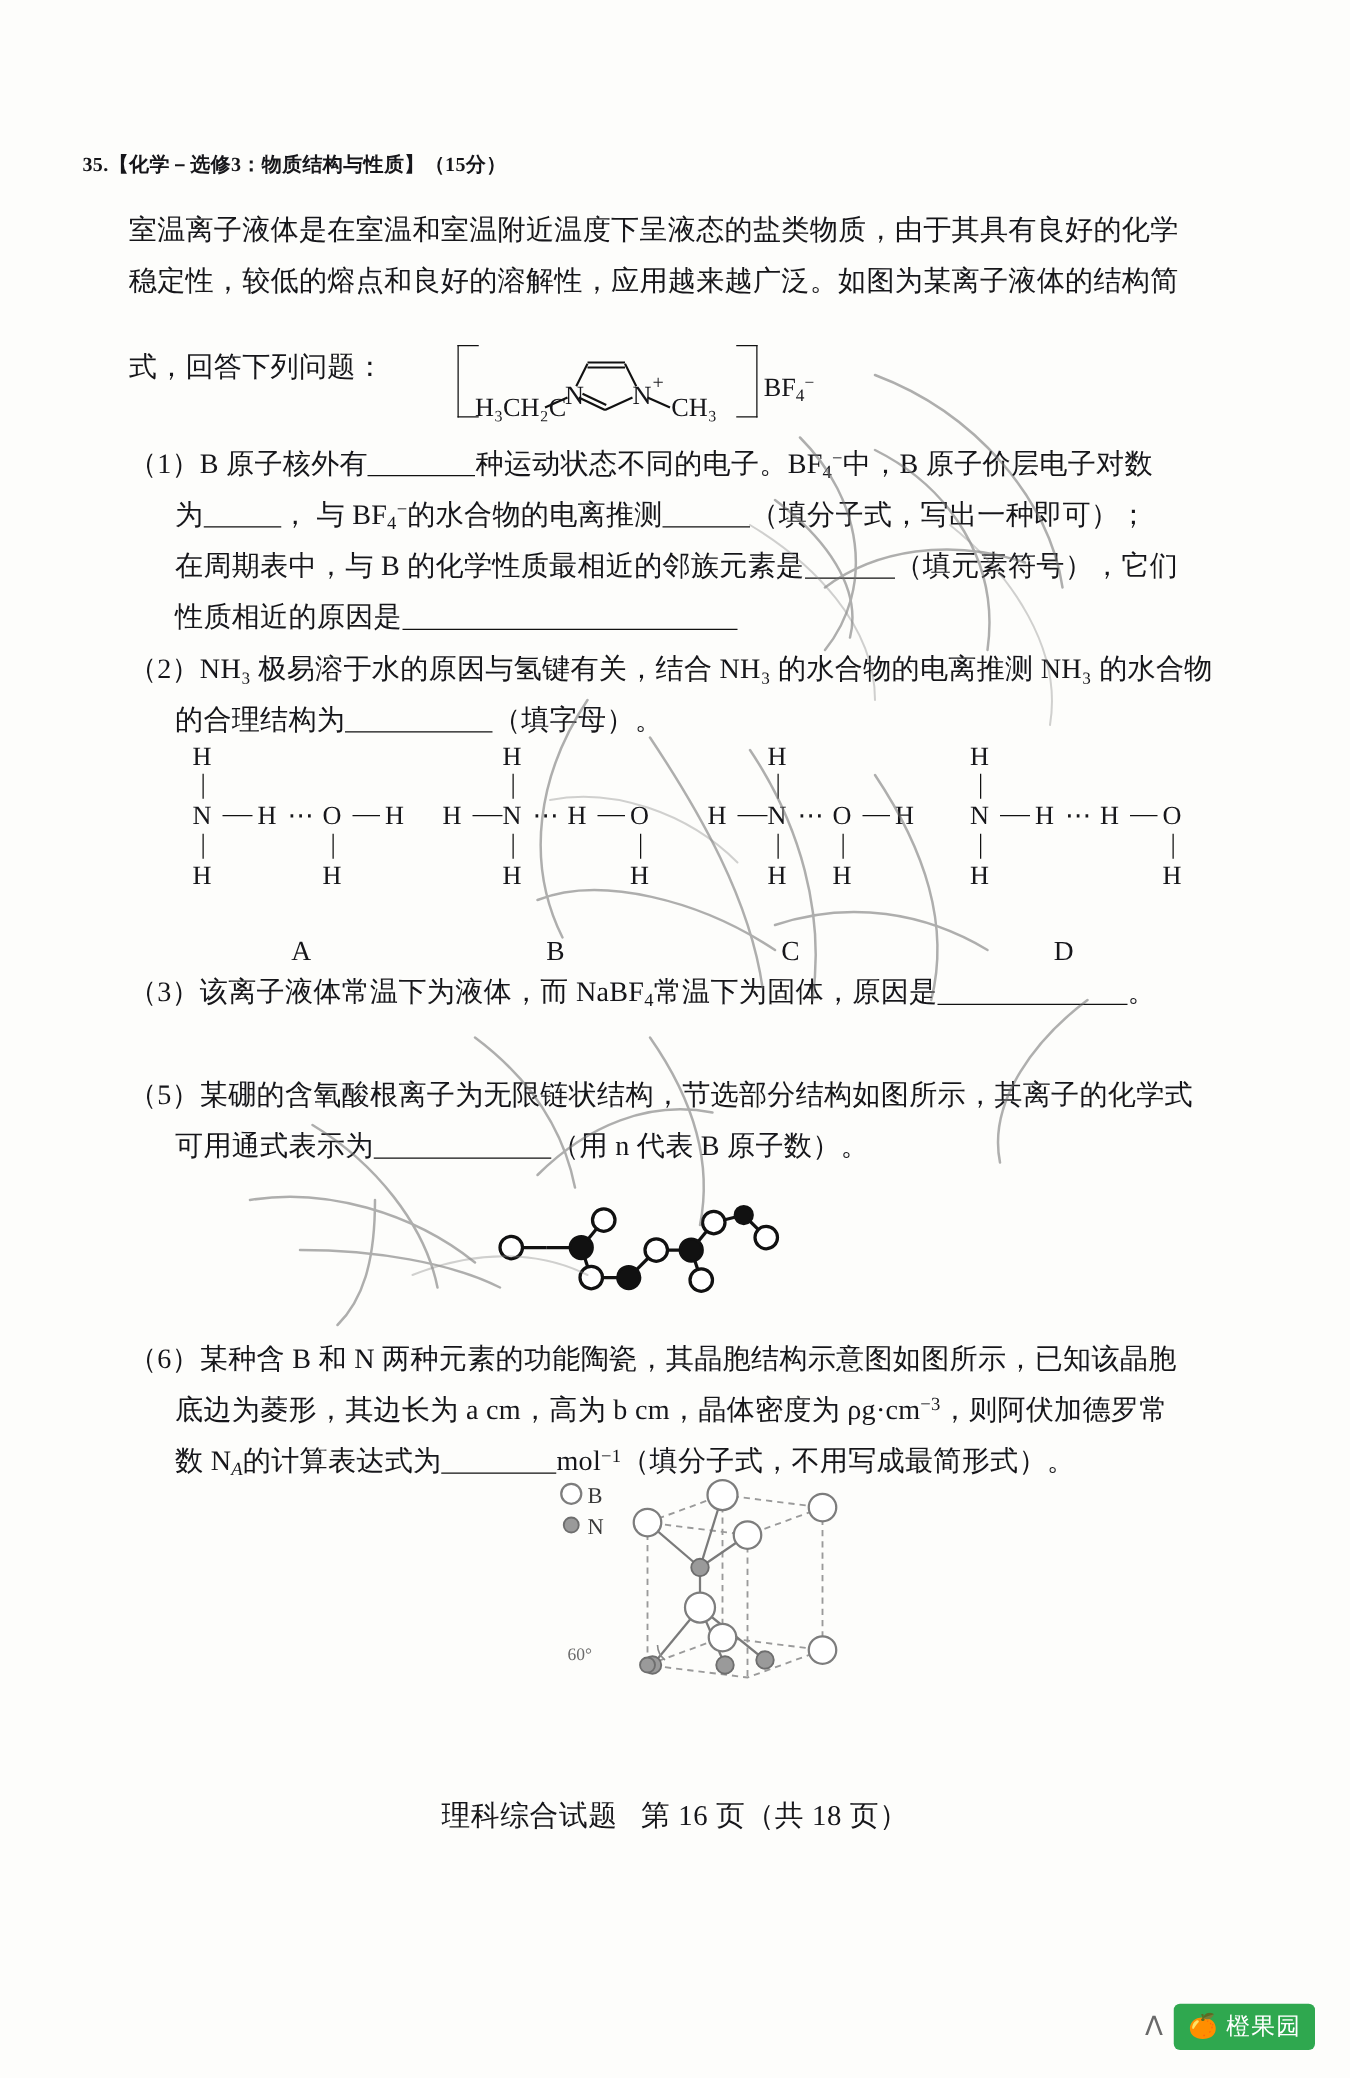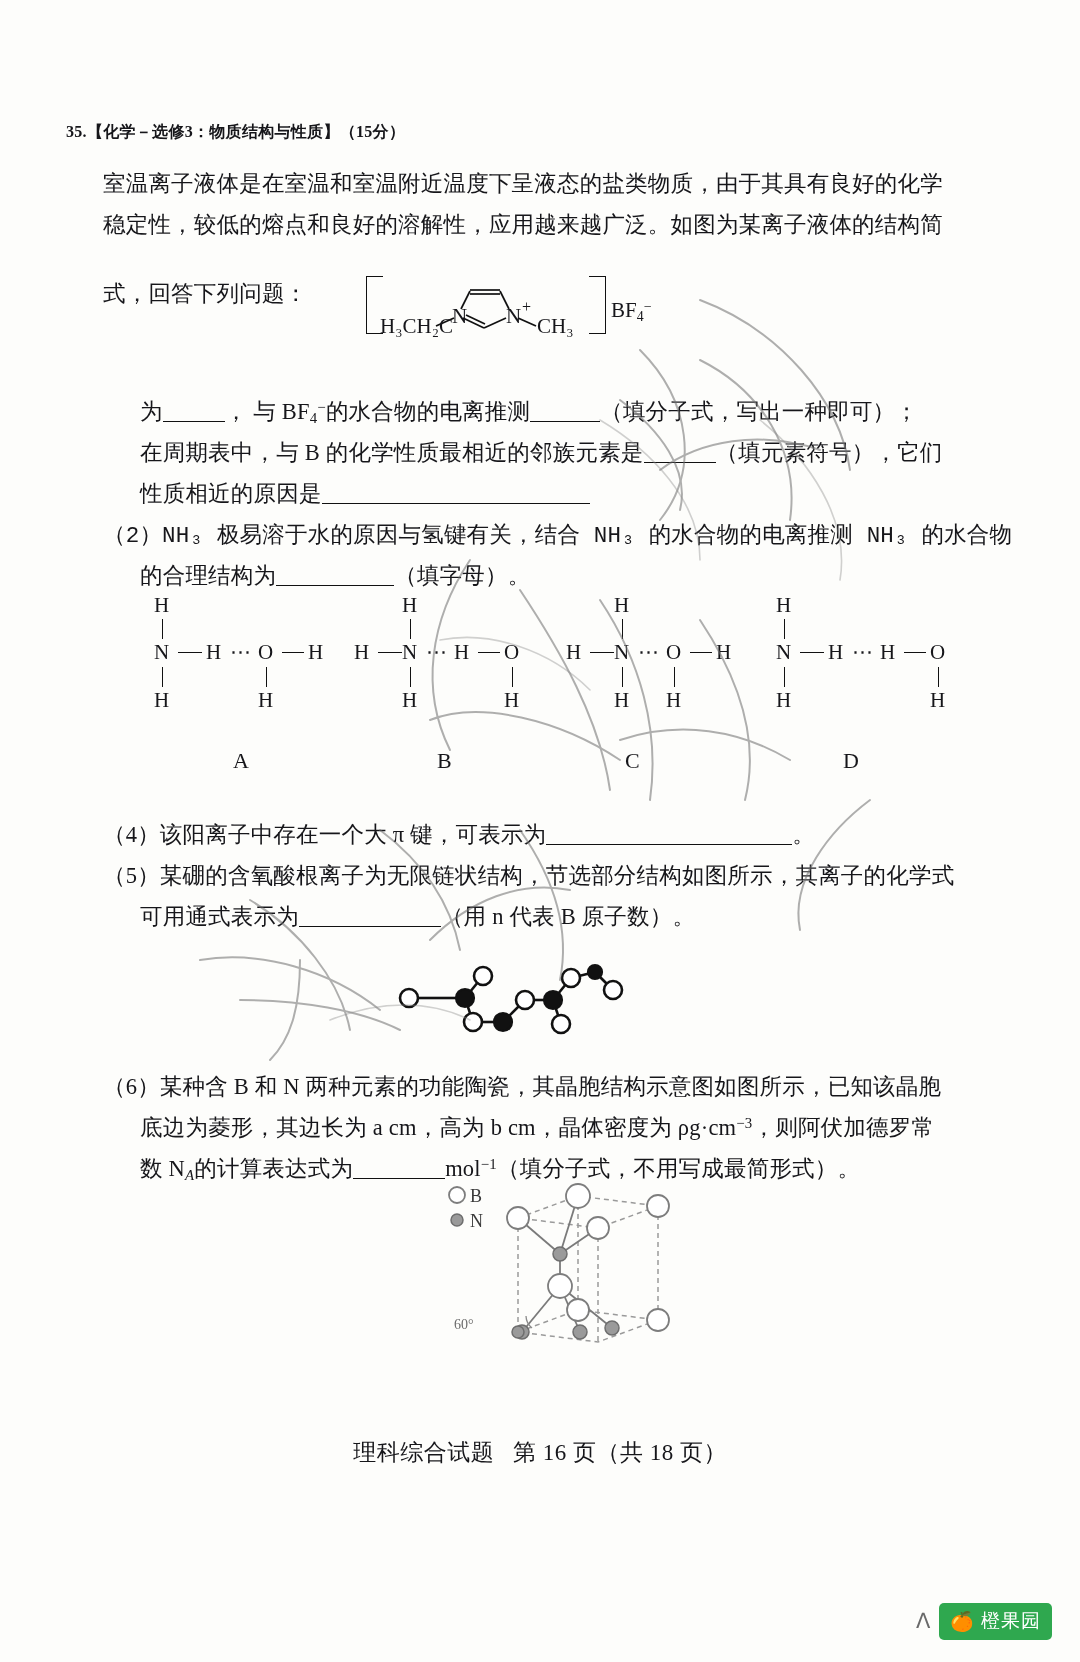--- a/index.html
+++ b/index.html
@@ -106,34 +106,37 @@
     <div style="position:absolute;left:140px;top:28px;font-size:21px;">N</div>
     <div style="position:absolute;left:156px;top:22px;font-size:16px;">+</div>
     <div style="position:absolute;left:14px;top:38px;font-size:21px;white-space:nowrap;">H₃CH₂C</div>
     <div style="position:absolute;left:171px;top:38px;font-size:21px;white-space:nowrap;">CH₃</div>
 
     <div class="bf4">
       <span>BF</span><sub>4</sub><sup>−</sup>
     </div>
   </div>
 
+  <div class="line" style="left:103px;top:355px;">
+    <span>（1）</span><span>B 原子核外有</span><span class="fill" style="width:86px;"></span><span>种运动状态不同的电子。BF</span><sub>4</sub><sup>−</sup><span>中，B 原子价层电子对数</span>
+  </div>
 
   <div class="line" style="left:140px;top:396px;">
     <span>为</span><span class="fill" style="width:62px;"></span><span>，  与 BF</span><sub>4</sub><sup>−</sup><span>的水合物的电离推测</span><span class="fill" style="width:70px;"></span><span>（填分子式，写出一种即可）；</span>
   </div>
 
   <div class="line" style="left:140px;top:437px;">
     <span>在周期表中，与 B 的化学性质最相近的邻族元素是</span><span class="fill" style="width:72px;"></span><span>（填元素符号），它们</span>
   </div>
 
   <div class="line" style="left:140px;top:478px;">
     <span>性质相近的原因是</span><span class="fill" style="width:268px;"></span>
   </div>
 
-  <div class="line" style="left:103px;top:519px;font-family:Liberation Mono, monospace;">
+  <div class="line" style="left:103px;top:519px;">
     <span>（2）</span><span>NH₃ 极易溶于水的原因与氢键有关，结合 NH₃ 的水合物的电离推测 NH₃ 的水合物</span>
   </div>
   <div class="line" style="left:140px;top:560px;">
     <span>的合理结构为</span><span class="fill" style="width:118px;"></span><span>（填字母）。</span>
   </div>
 
   <div class="struct" style="left:140px;top:595px;width:180px;height:120px;">
     <div class="atom" style="left:14px;top:0;">H</div>
     <div class="bondv" style="left:22px;top:24px;height:20px;"></div>
     <div class="atom" style="left:14px;top:47px;">N</div>
@@ -194,24 +197,24 @@
     <div class="atom" style="left:118px;top:47px;">H</div>
     <div class="bondh" style="left:142px;top:57px;width:22px;"></div>
     <div class="atom" style="left:168px;top:47px;">O</div>
     <div class="bondv" style="left:22px;top:72px;height:20px;"></div>
     <div class="atom" style="left:14px;top:95px;">H</div>
     <div class="bondv" style="left:176px;top:72px;height:20px;"></div>
     <div class="atom" style="left:168px;top:95px;">H</div>
   </div>
   <div class="slabel" style="left:843px;top:748px;">D</div>
 
-
-  <div class="line" style="left:103px;top:819px;">
-    <span>（4）</span><span>该阳离子中存在一个大 π 键，可表示为</span><span class="fill" style="width:246px;"></span><span>。</span>
-  </div>
+  <div class="line" style="left:103px;top:778px;">
+    <span>（3）</span><span>该离子液体常温下为液体，而 NaBF</span><sub>4</sub><span>常温下为固体，原因是</span><span class="fill" style="width:152px;"></span><span>。</span>
+  </div>
+
 
   <div class="line" style="left:103px;top:860px;">
     <span>（5）</span><span>某硼的含氧酸根离子为无限链状结构，节选部分结构如图所示，其离子的化学式</span>
   </div>
   <div class="line" style="left:140px;top:901px;">
     <span>可用通式表示为</span><span class="fill" style="width:142px;"></span><span>（用 n 代表 B 原子数）。</span>
   </div>
 
   <div class="fig" style="left:395px;top:950px;">
     <svg width="250" height="95" viewBox="0 0 250 95">

